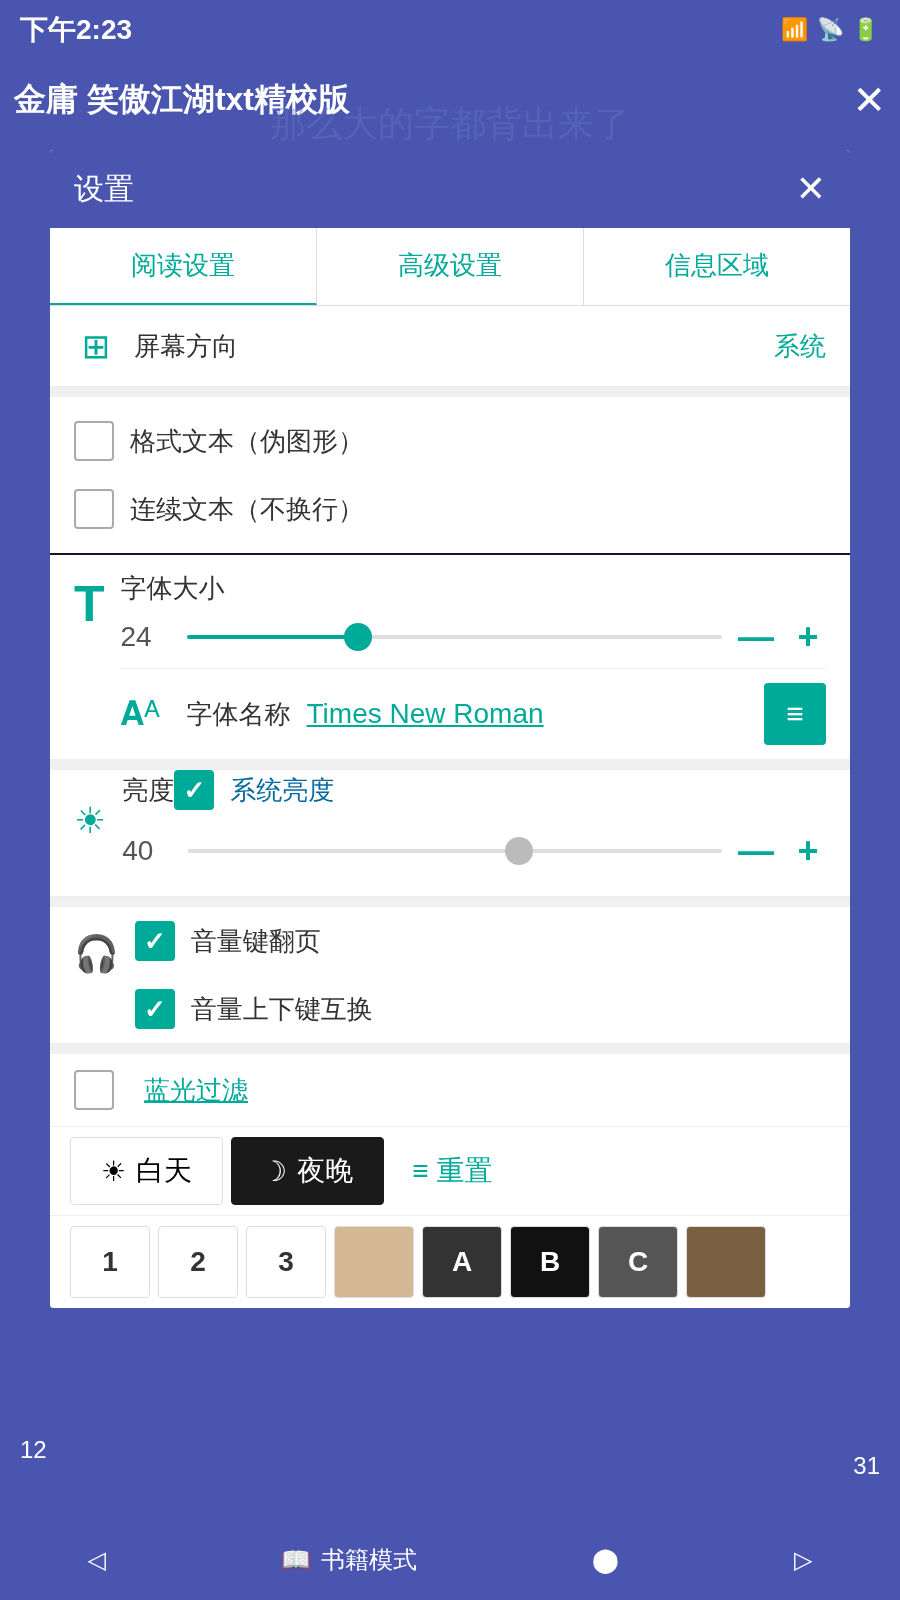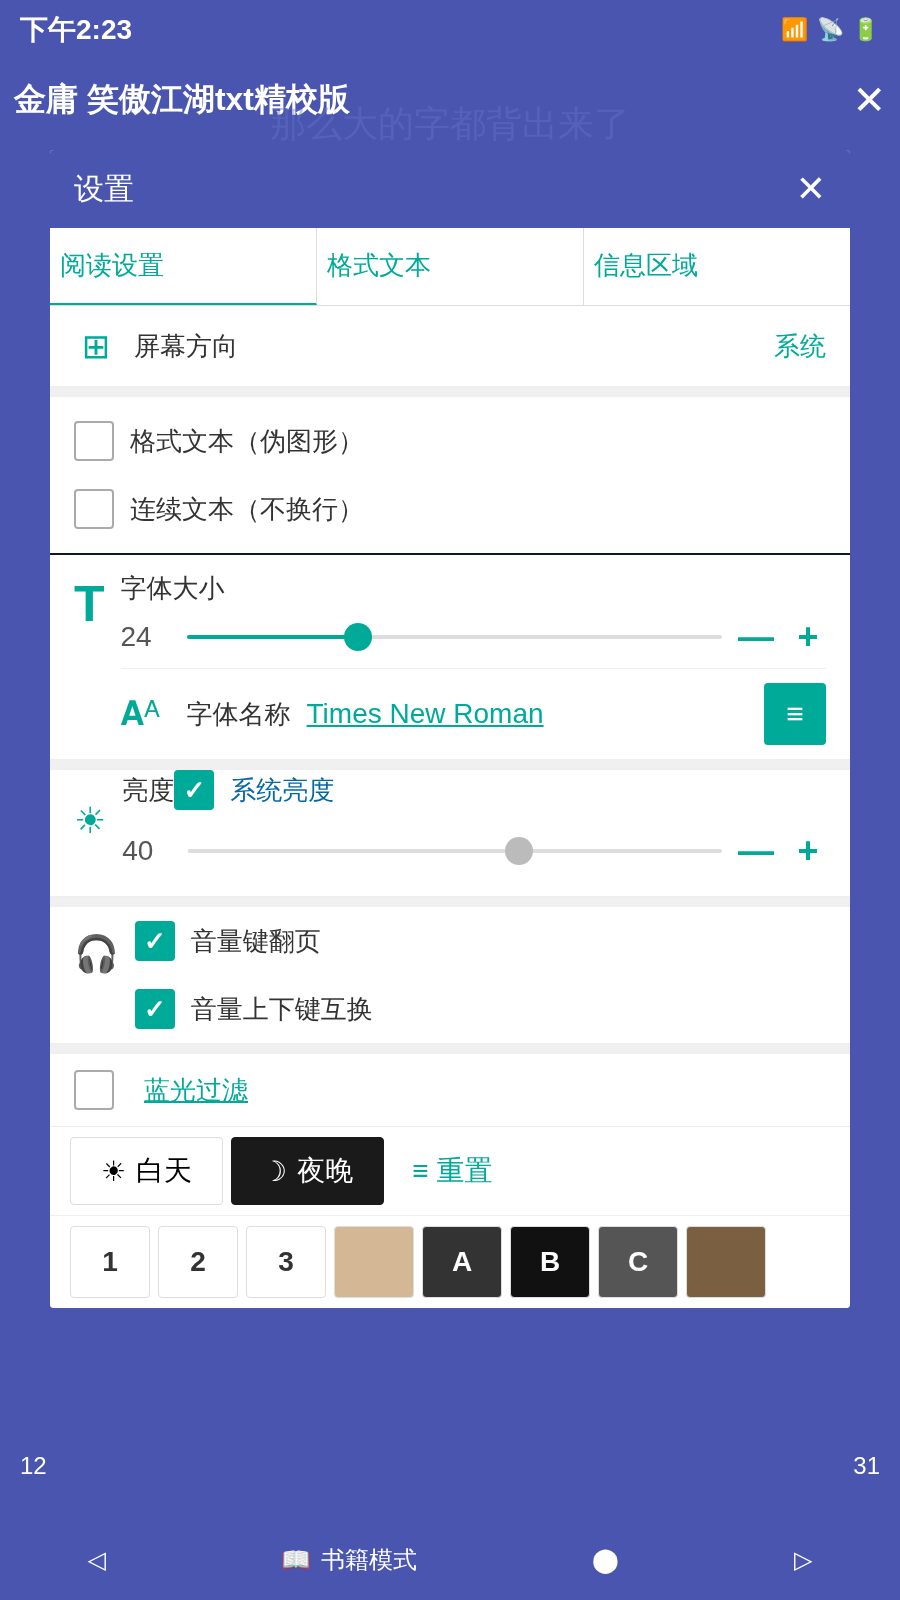--- a/index.html
+++ b/index.html
@@ -89,21 +89,21 @@
     }
 
     
     .tabs {
       display: flex;
       border-bottom: 1px solid #ddd;
       background: white;
     }
     .tab {
       flex: 1;
-      text-align: left;
+      text-align: center;
       padding: 20px 10px;
       font-size: 26px;
       color: #00aa99;
       cursor: pointer;
       border-right: 1px solid #ddd;
     }
     .tab:last-child { border-right: none; }
     .tab.active {
       border-bottom: 2px solid #00aa99;
     }
@@ -405,21 +405,21 @@
   <div class="settings-header">
     <span>设置</span>
     <span class="settings-header-close">✕</span>
   </div>
 
   <div class="tabs">
     <div class="tab active">
       <span>阅读设置</span>
     </div>
     <div class="tab">
-      <span>格式文本</span>
+      <span>高级设置</span>
     </div>
     <div class="tab">
       <span>信息区域</span>
     </div>
   </div>
 
   <div class="section-row">
     <span class="section-row-icon">⊞</span>
     <span class="section-row-label">屏幕方向</span>
     <span class="section-row-value">系统</span>
@@ -552,21 +552,21 @@
     <div class="theme-btn dark-c">
       <span>C</span>
     </div>
     <div class="theme-btn sepia">
       <span></span>
     </div>
   </div>
 
 </div>
 
-<span class="page-indicator" style="bottom: 120px; left: 20px;">12</span>
+<span class="page-indicator" style="bottom: 136px; left: 20px;">12</span>
 <span class="page-indicator" style="bottom: 120px; right: 20px;">31</span>
 
 <div class="bottom-nav">
   <div style="color:white;font-size:24px;cursor:pointer;">◁</div>
   <div style="display:flex;align-items:center;gap:10px;cursor:pointer;">
     <span style="color:#00aa99;font-size:24px;">📖</span>
     <span style="color:white;font-size:24px;">书籍模式</span>
   </div>
   <div style="color:white;font-size:24px;cursor:pointer;">⬤</div>
   <div style="color:white;font-size:24px;cursor:pointer;">▷</div>

